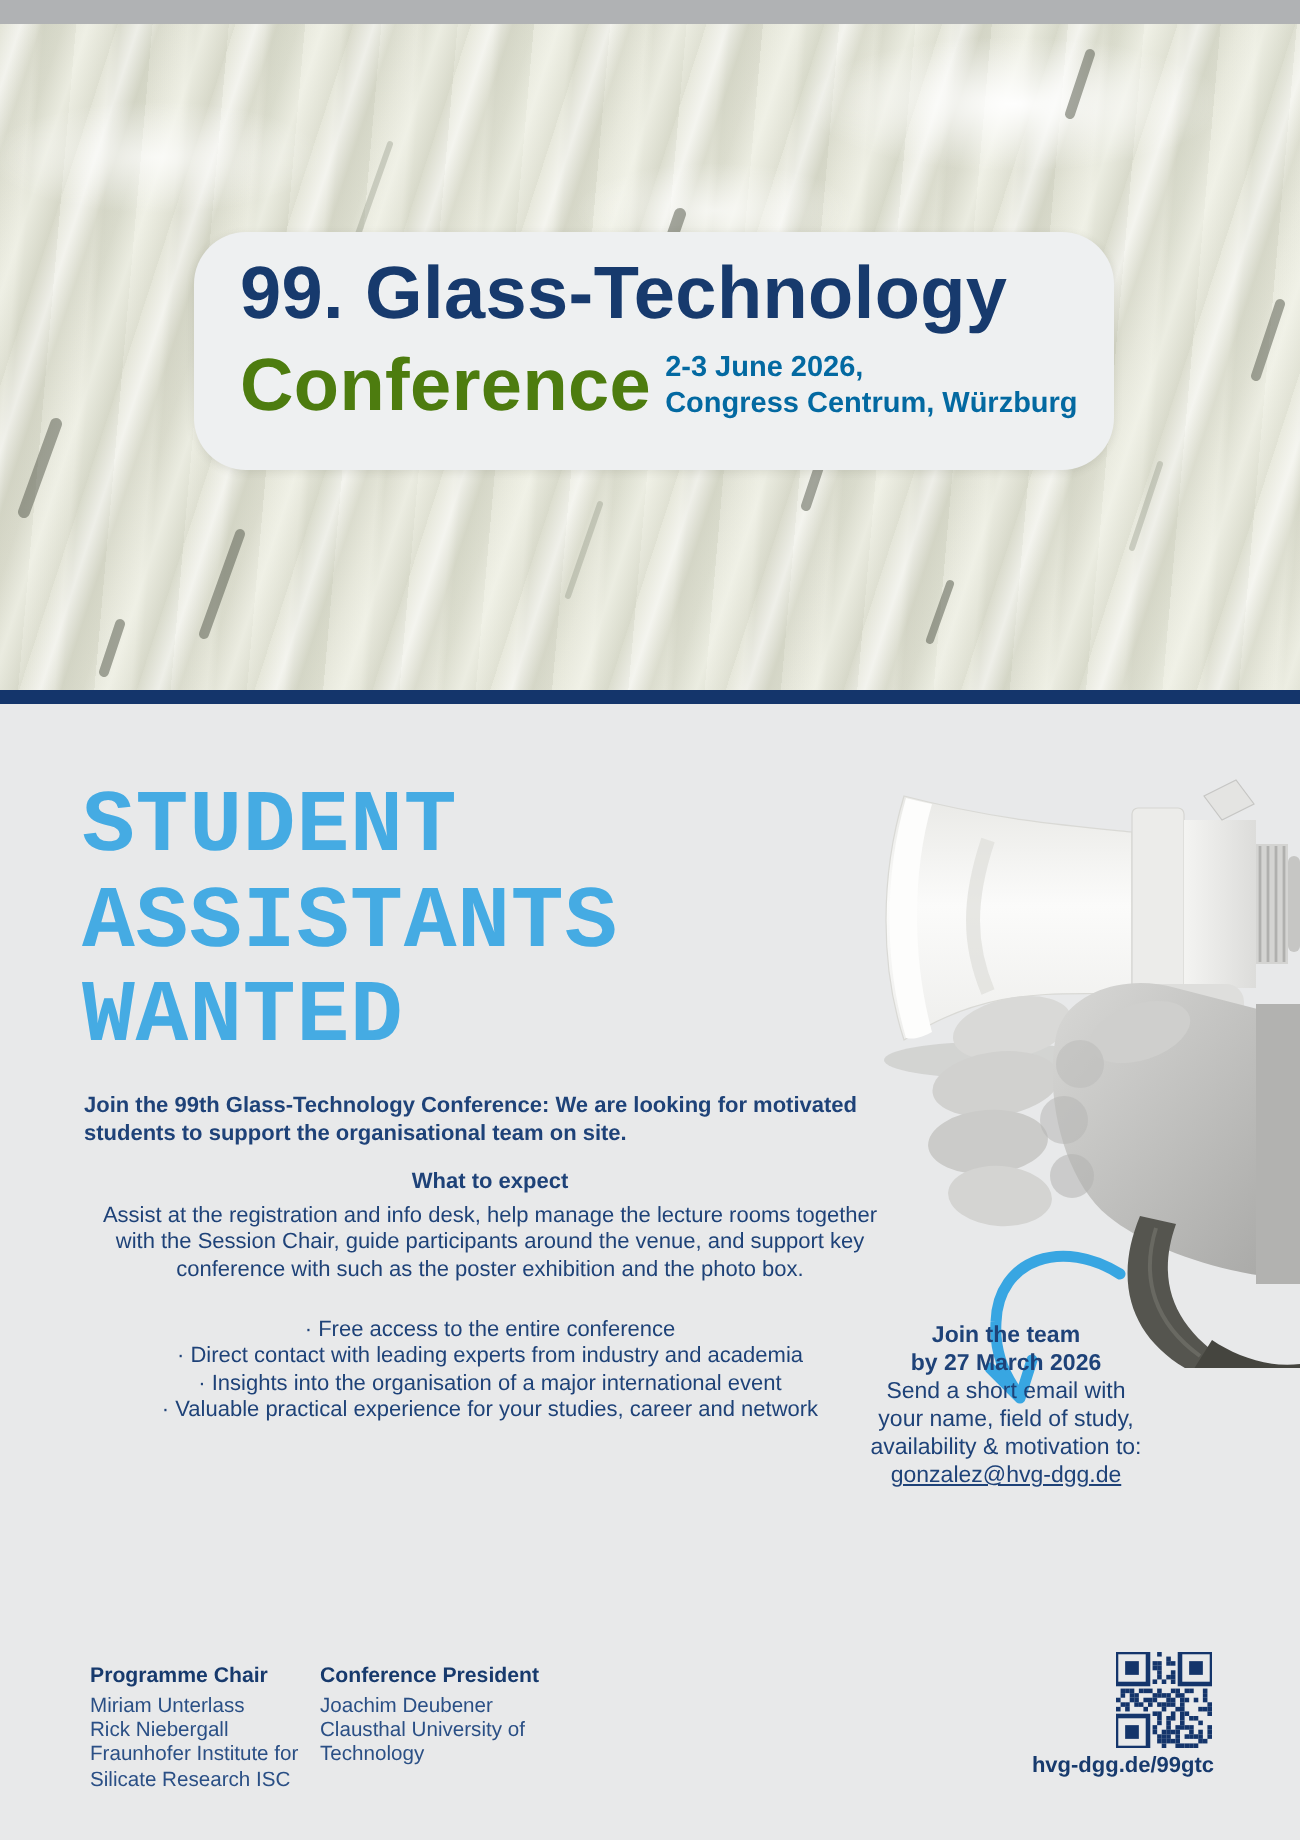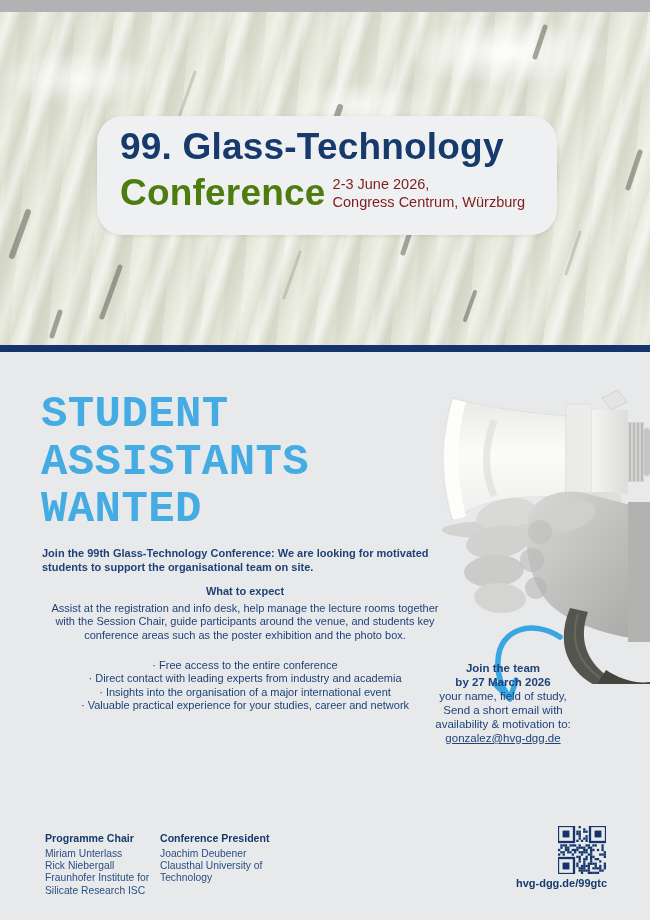--- a/index.html
+++ b/index.html
@@ -27,21 +27,21 @@
   .title-card{
     position:absolute;left:97px;top:104px;width:460px;height:119px;
     background:#eef0f1;border-radius:26px;box-shadow:0 1px 4px rgba(70,75,60,.12);
   }
   .title-line1{
     position:absolute;left:23px;top:8px;
     font-size:37px;line-height:46px;font-weight:bold;color:#173a6d;letter-spacing:.2px;white-space:nowrap;
   }
   .title-row{position:absolute;left:23px;top:54px;display:flex;align-items:flex-end;}
   .title-line2{font-size:37px;line-height:46px;font-weight:bold;color:#4d7c0f;letter-spacing:.2px;white-space:nowrap;}
-  .title-date{margin-left:7px;margin-bottom:5px;font-size:14.5px;line-height:18px;font-weight:normal;color:#7f1d1d;white-space:nowrap;}
+  .title-date{margin-left:7px;margin-bottom:5px;font-size:14.5px;line-height:18px;font-weight:bold;color:#0369a1;white-space:nowrap;}
   
   .divider{position:absolute;left:0;top:333px;width:650px;height:7px;background:#14356b;}
   
   .headline{
     position:absolute;left:41px;top:379px;
     font-size:44px;line-height:47.5px;font-weight:bold;color:#45abe3;letter-spacing:.4px;white-space:nowrap;font-family:Liberation Mono, monospace;
   }
   
   .content{
     position:absolute;left:42px;top:535px;width:406px;
@@ -173,21 +173,21 @@
     <path d="M150,240 C136,274 146,302 176,318 L196,314 C166,296 158,272 168,244 Z" fill="#55554f"></path>
     <path d="M176,318 C196,330 216,334 230,332 L230,314 C214,316 198,310 186,302 Z" fill="#45453f"></path>
     <path d="M158,246 C150,272 158,294 180,310" stroke="#6e6e66" stroke-width="2" fill="none" opacity="0.8"></path>
   </svg>
 
   <div class="content">
     <p class="intro">Join the 99th Glass-Technology Conference: We are looking for motivated students to support the organisational team on site.</p>
 
     <div class="sec">
       <p class="sec-heading">What to expect</p>
-      <p class="sec-body">Assist at the registration and info desk, help manage the lecture rooms together with the Session Chair, guide participants around the venue, and students key conference areas such as the poster exhibition and the photo box.</p>
+      <p class="sec-body">Assist at the registration and info desk, help manage the lecture rooms together with the Session Chair, guide participants around the venue, and support key conference with such as the poster exhibition and the photo box.</p>
     </div>
 
     <div class="sec">
       <div>
           <div class="bullet-line">· Free access to the entire conference</div>
           <div class="bullet-line">· Direct contact with leading experts from industry and academia</div>
           <div class="bullet-line">· Insights into the organisation of a major international event</div>
           <div class="bullet-line">· Valuable practical experience for your studies, career and network</div>
         </div>
     </div>
@@ -196,22 +196,22 @@
 
   <svg class="arrow" width="100" height="92" viewBox="0 0 100 92">
     <path d="M88,20 C60,2 27,12 26,44 C25,60 31,72 38,81" stroke="#38a6e2" stroke-width="5.5" fill="none" stroke-linecap="round"></path>
     <path d="M23,67 L38,82 L44,63" stroke="#38a6e2" stroke-width="5.5" fill="none" stroke-linecap="round" stroke-linejoin="round"></path>
   </svg>
 
   <div class="cta">
     <div class="cta-bold">Join the team</div>
     <div class="cta-bold">by 27 March 2026</div>
     <div>
+        <div class="cta-line">Send a short email with</div>
         <div class="cta-line">your name, field of study,</div>
-        <div class="cta-line">Send a short email with</div>
         <div class="cta-line">availability &amp; motivation to:</div>
       </div>
     <a href="#">gonzalez@hvg-dgg.de</a>
   </div>
 
   <div class="footer-col fc1">
     <p class="footer-heading">Programme Chair</p>
     <div>
         <div class="footer-line">Miriam Unterlass</div>
         <div class="footer-line">Rick Niebergall</div>

